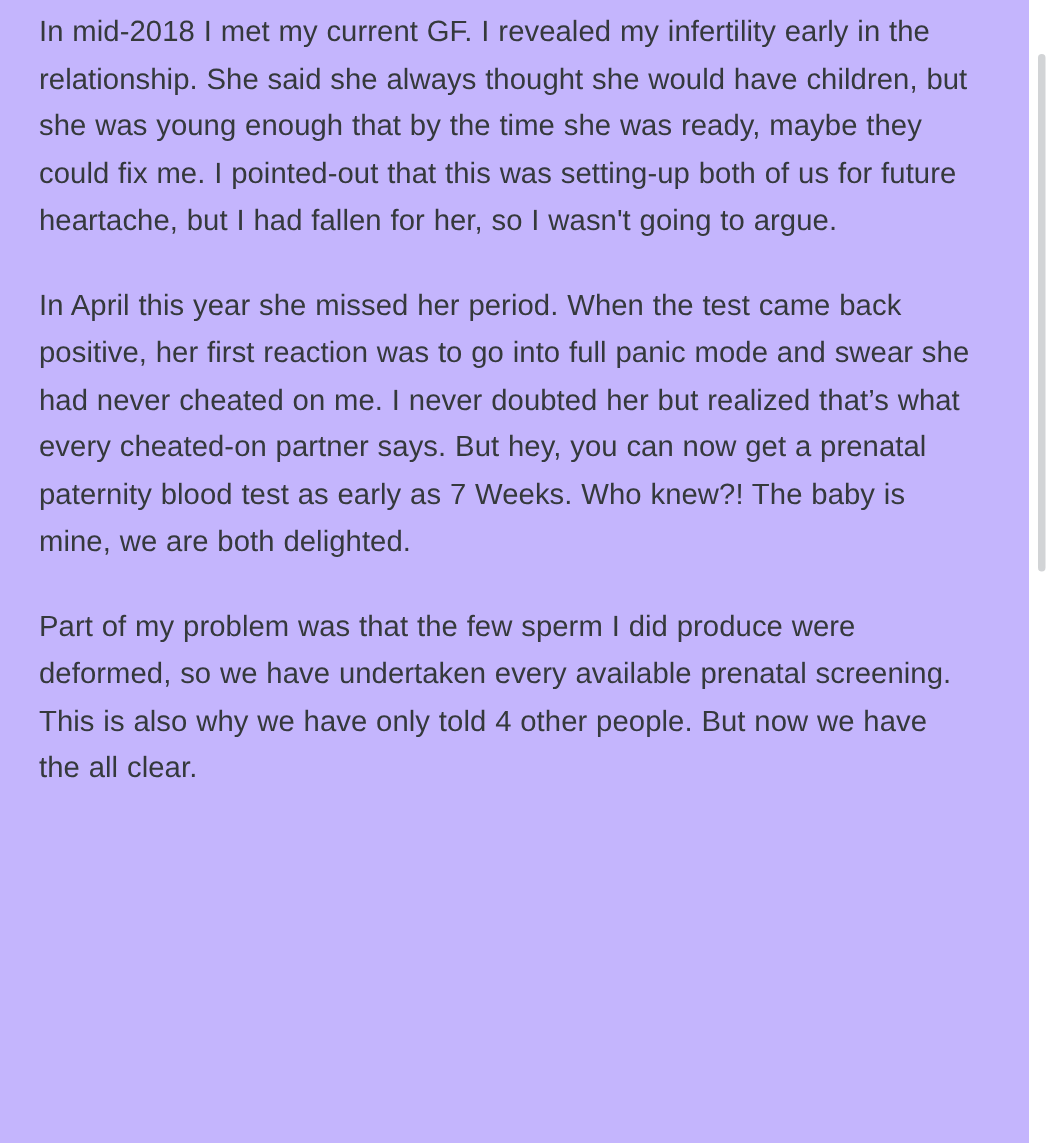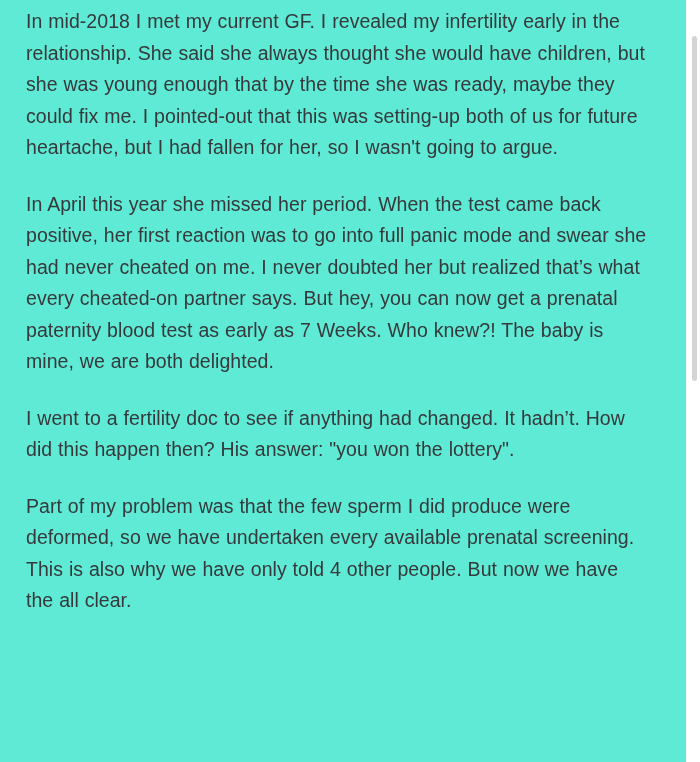--- a/index.html
+++ b/index.html
@@ -10,21 +10,21 @@
   body {
     width: 700px;
     height: 762px;
     overflow: hidden;
     font-family: "Liberation Sans", sans-serif;
   }
   .page {
     position: relative;
     width: 700px;
     height: 762px;
-    background: #5eead4;
+    background: #c4b5fd;
     box-sizing: border-box;
   }
   .content {
     position: absolute;
     top: 0;
     left: 0;
     width: 676px;
     padding: 6px 28px 0 26px;
     box-sizing: border-box;
   }
@@ -59,21 +59,20 @@
   }
 </style>
 </head>
 <body>
 
 <div class="page">
 
   <div class="content">
     <p class="para">In mid-2018 I met my current GF. I revealed my infertility early in the relationship. She said she always thought she would have children, but she was young enough that by the time she was ready, maybe they could fix me. I pointed-out that this was setting-up both of us for future heartache, but I had fallen for her, so I wasn't going to argue.</p>
     <p class="para">In April this year she missed her period. When the test came back positive, her first reaction was to go into full panic mode and swear she had never cheated on me. I never doubted her but realized that’s what every cheated-on partner says. But hey, you can now get a prenatal paternity blood test as early as 7 Weeks. Who knew?! The baby is mine, we are both delighted.</p>
-    <p class="para">I went to a fertility doc to see if anything had changed. It hadn’t. How did this happen then? His answer: "you won the lottery".</p>
     <p class="para">Part of my problem was that the few sperm I did produce were deformed, so we have undertaken every available prenatal screening. This is also why we have only told 4 other people. But now we have the all clear.</p>
   </div>
 
   <div class="scrollbar-track">
     <div class="scrollbar-thumb"></div>
   </div>
 
 </div>
 
 </body></html>

